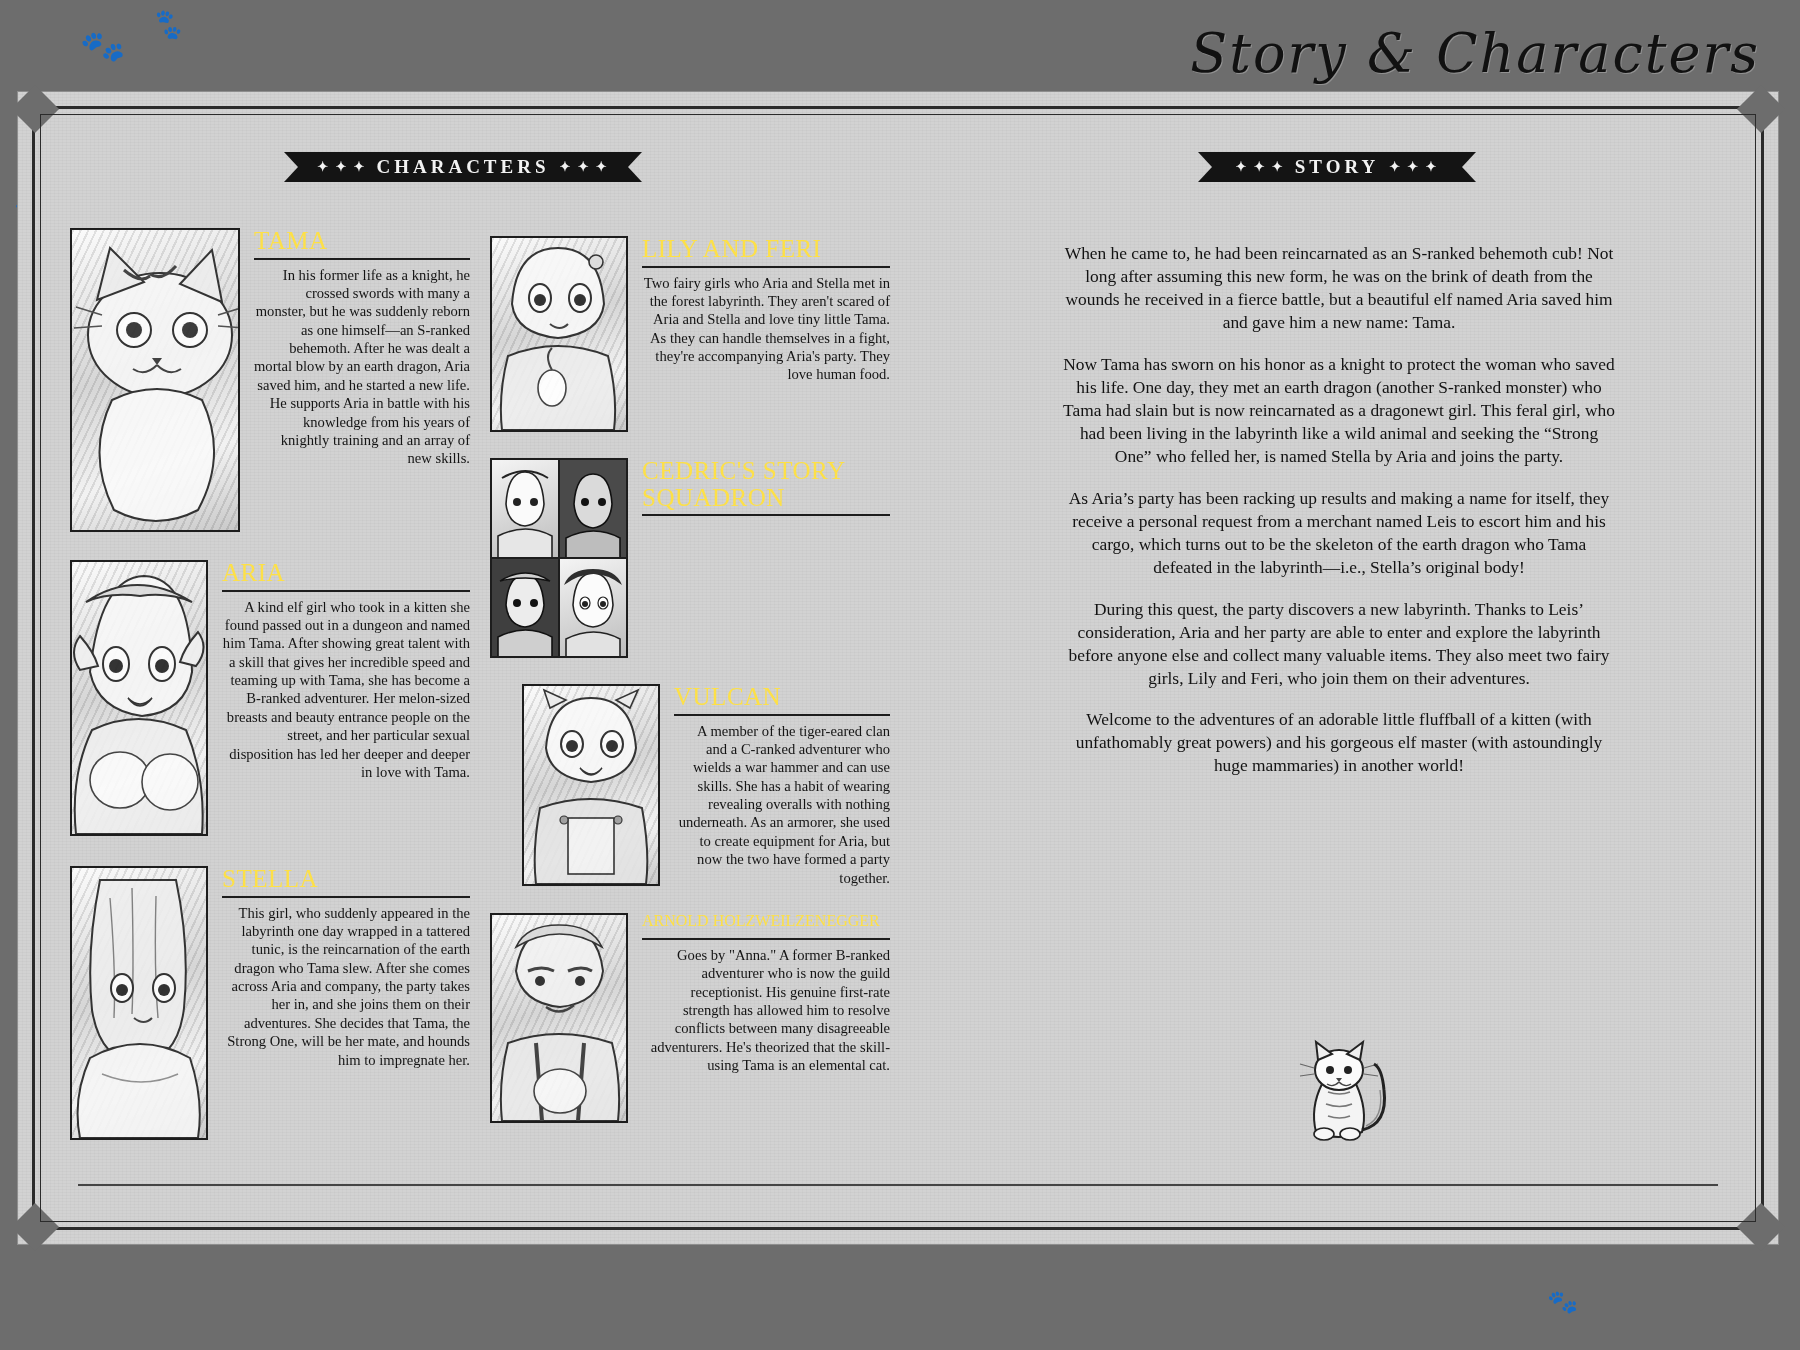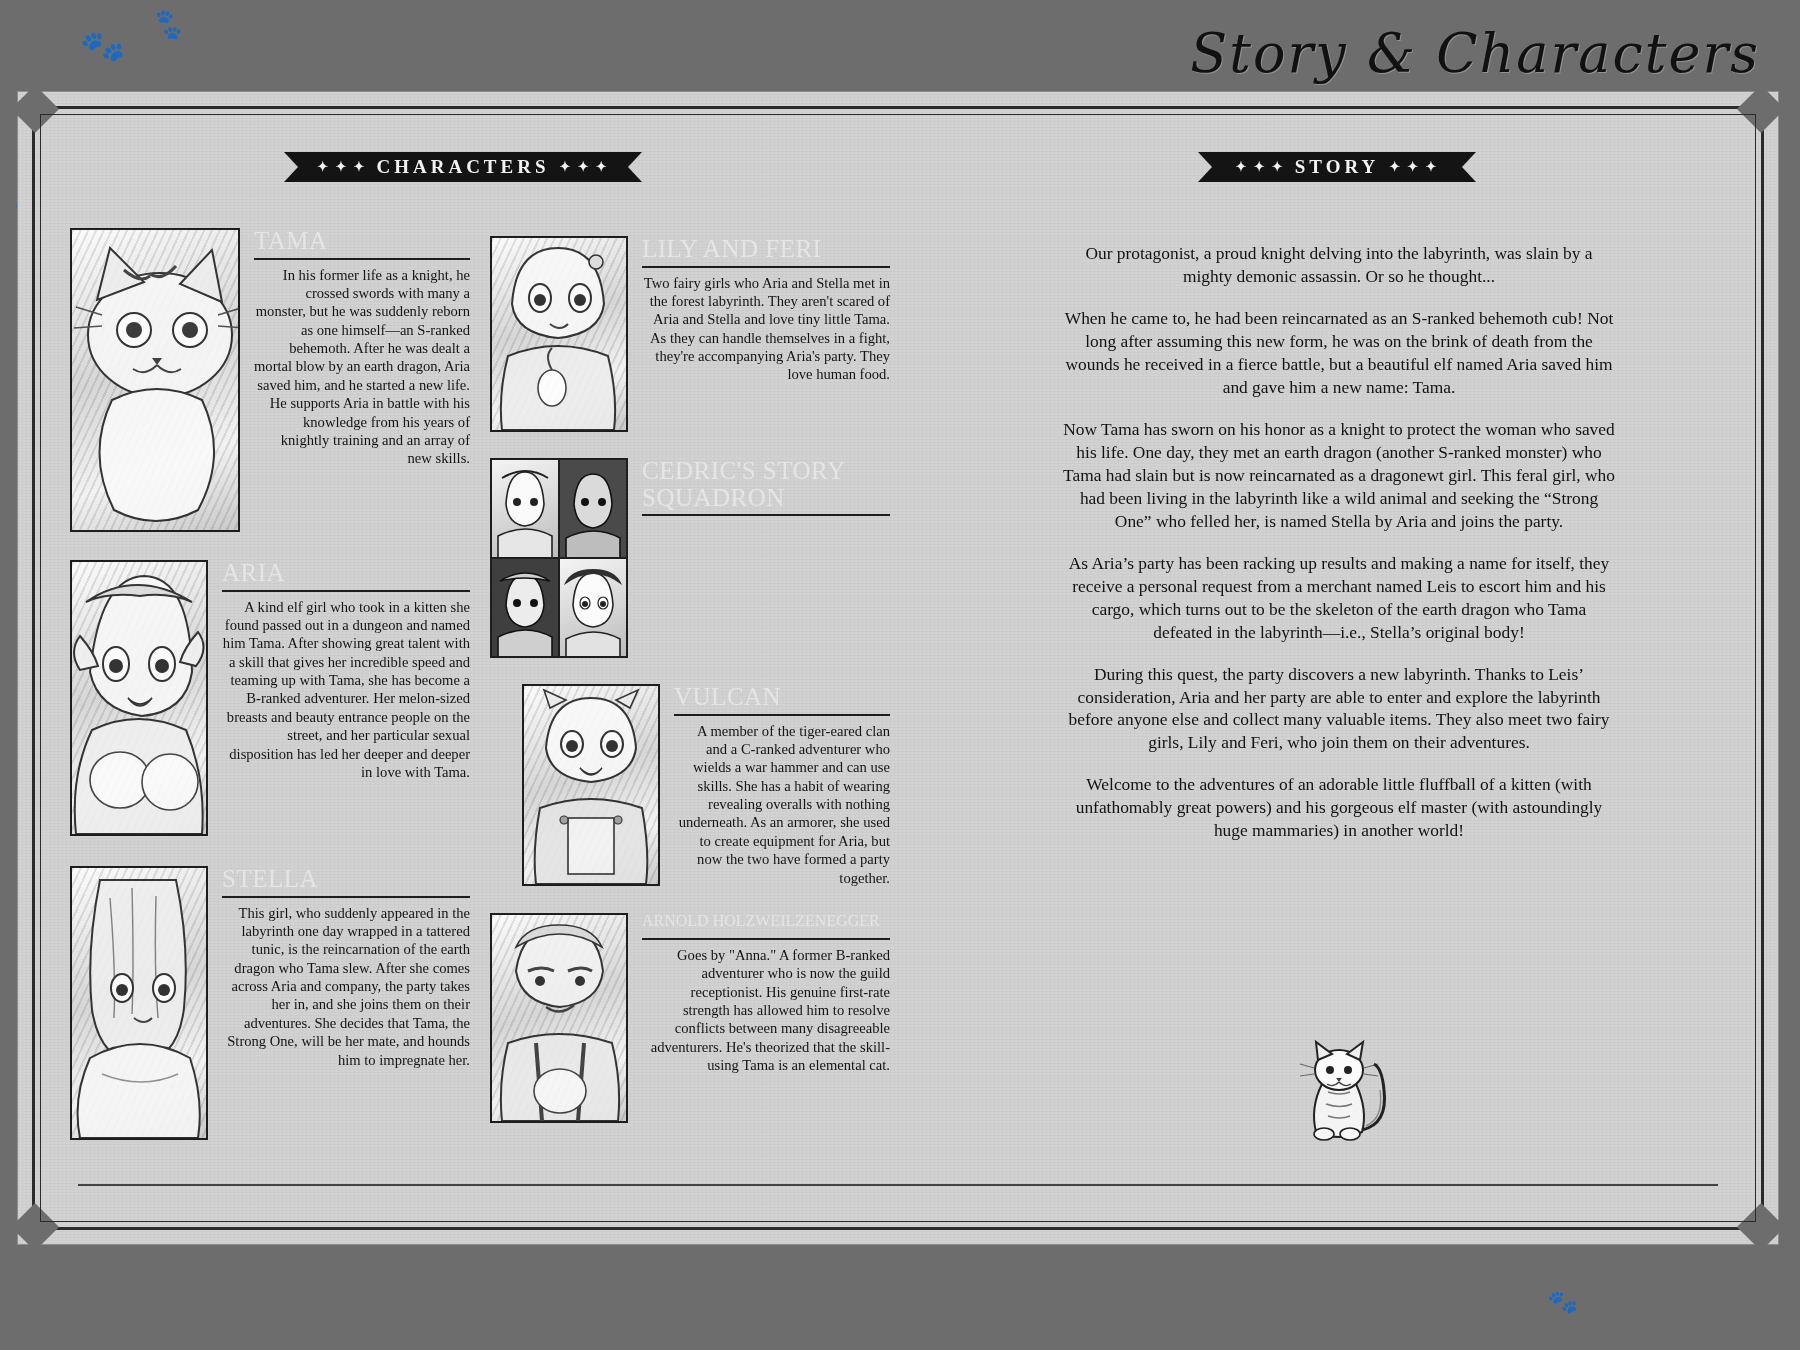--- a/index.html
+++ b/index.html
@@ -139,21 +139,21 @@
   .portrait .sketch {
     position: absolute; inset: 0;
     opacity: .9;
   }
   .char-text { padding-left: 14px; flex: 1; }
   .char-name {
     font-family: "Liberation Serif", serif;
     font-size: 25px;
     letter-spacing: .5px;
     line-height: 1.06;
-    color: #e5e5e5;
+    color: #fde047;
     border-bottom: 2px solid #1d1d1d;
     padding-bottom: 3px;
     margin-bottom: 6px;
   }
   .char-name.small { font-size: 16px; letter-spacing: 0; padding-bottom: 8px; }
   .char-desc {
     font-family: "Liberation Serif", serif;
     font-size: 14.6px;
     line-height: 1.26;
     color: #141414;
@@ -432,21 +432,20 @@
         </svg>
       </div>
       <div class="char-text">
         <div class="char-name small">ARNOLD HOLZWEILZENEGGER</div>
         <div class="char-desc">Goes by "Anna." A former B-ranked adventurer who is now the guild receptionist. His genuine first-rate strength has allowed him to resolve conflicts between many disagreeable adventurers. He's theorized that the skill-using Tama is an elemental cat.</div>
       </div>
     </div>
   </div>
 
   <div id="story-col">
-    <p class="story-p">Our protagonist, a proud knight delving into the labyrinth, was slain by a mighty demonic assassin. Or so he thought...</p>
     <p class="story-p">When he came to, he had been reincarnated as an S-ranked behemoth cub! Not long after assuming this new form, he was on the brink of death from the wounds he received in a fierce battle, but a beautiful elf named Aria saved him and gave him a new name: Tama.</p>
     <p class="story-p">Now Tama has sworn on his honor as a knight to protect the woman who saved his life. One day, they met an earth dragon (another S-ranked monster) who Tama had slain but is now reincarnated as a dragonewt girl. This feral girl, who had been living in the labyrinth like a wild animal and seeking the “Strong One” who felled her, is named Stella by Aria and joins the party.</p>
     <p class="story-p">As Aria’s party has been racking up results and making a name for itself, they receive a personal request from a merchant named Leis to escort him and his cargo, which turns out to be the skeleton of the earth dragon who Tama defeated in the labyrinth—i.e., Stella’s original body!</p>
     <p class="story-p">During this quest, the party discovers a new labyrinth. Thanks to Leis’ consideration, Aria and her party are able to enter and explore the labyrinth before anyone else and collect many valuable items. They also meet two fairy girls, Lily and Feri, who join them on their adventures.</p>
     <p class="story-p">Welcome to the adventures of an adorable little fluffball of a kitten (with unfathomably great powers) and his gorgeous elf master (with astoundingly huge mammaries) in another world!</p>
   </div>
 
   <div class="cat-art">
     <svg viewBox="0 0 130 120" width="130" height="120">
       <path d="M52 54 q18 -10 34 0 q12 26 6 48 q-24 10 -46 0 q-6 -24 6 -48z" fill="#f4f4f4" stroke="#222" stroke-width="2"></path>

